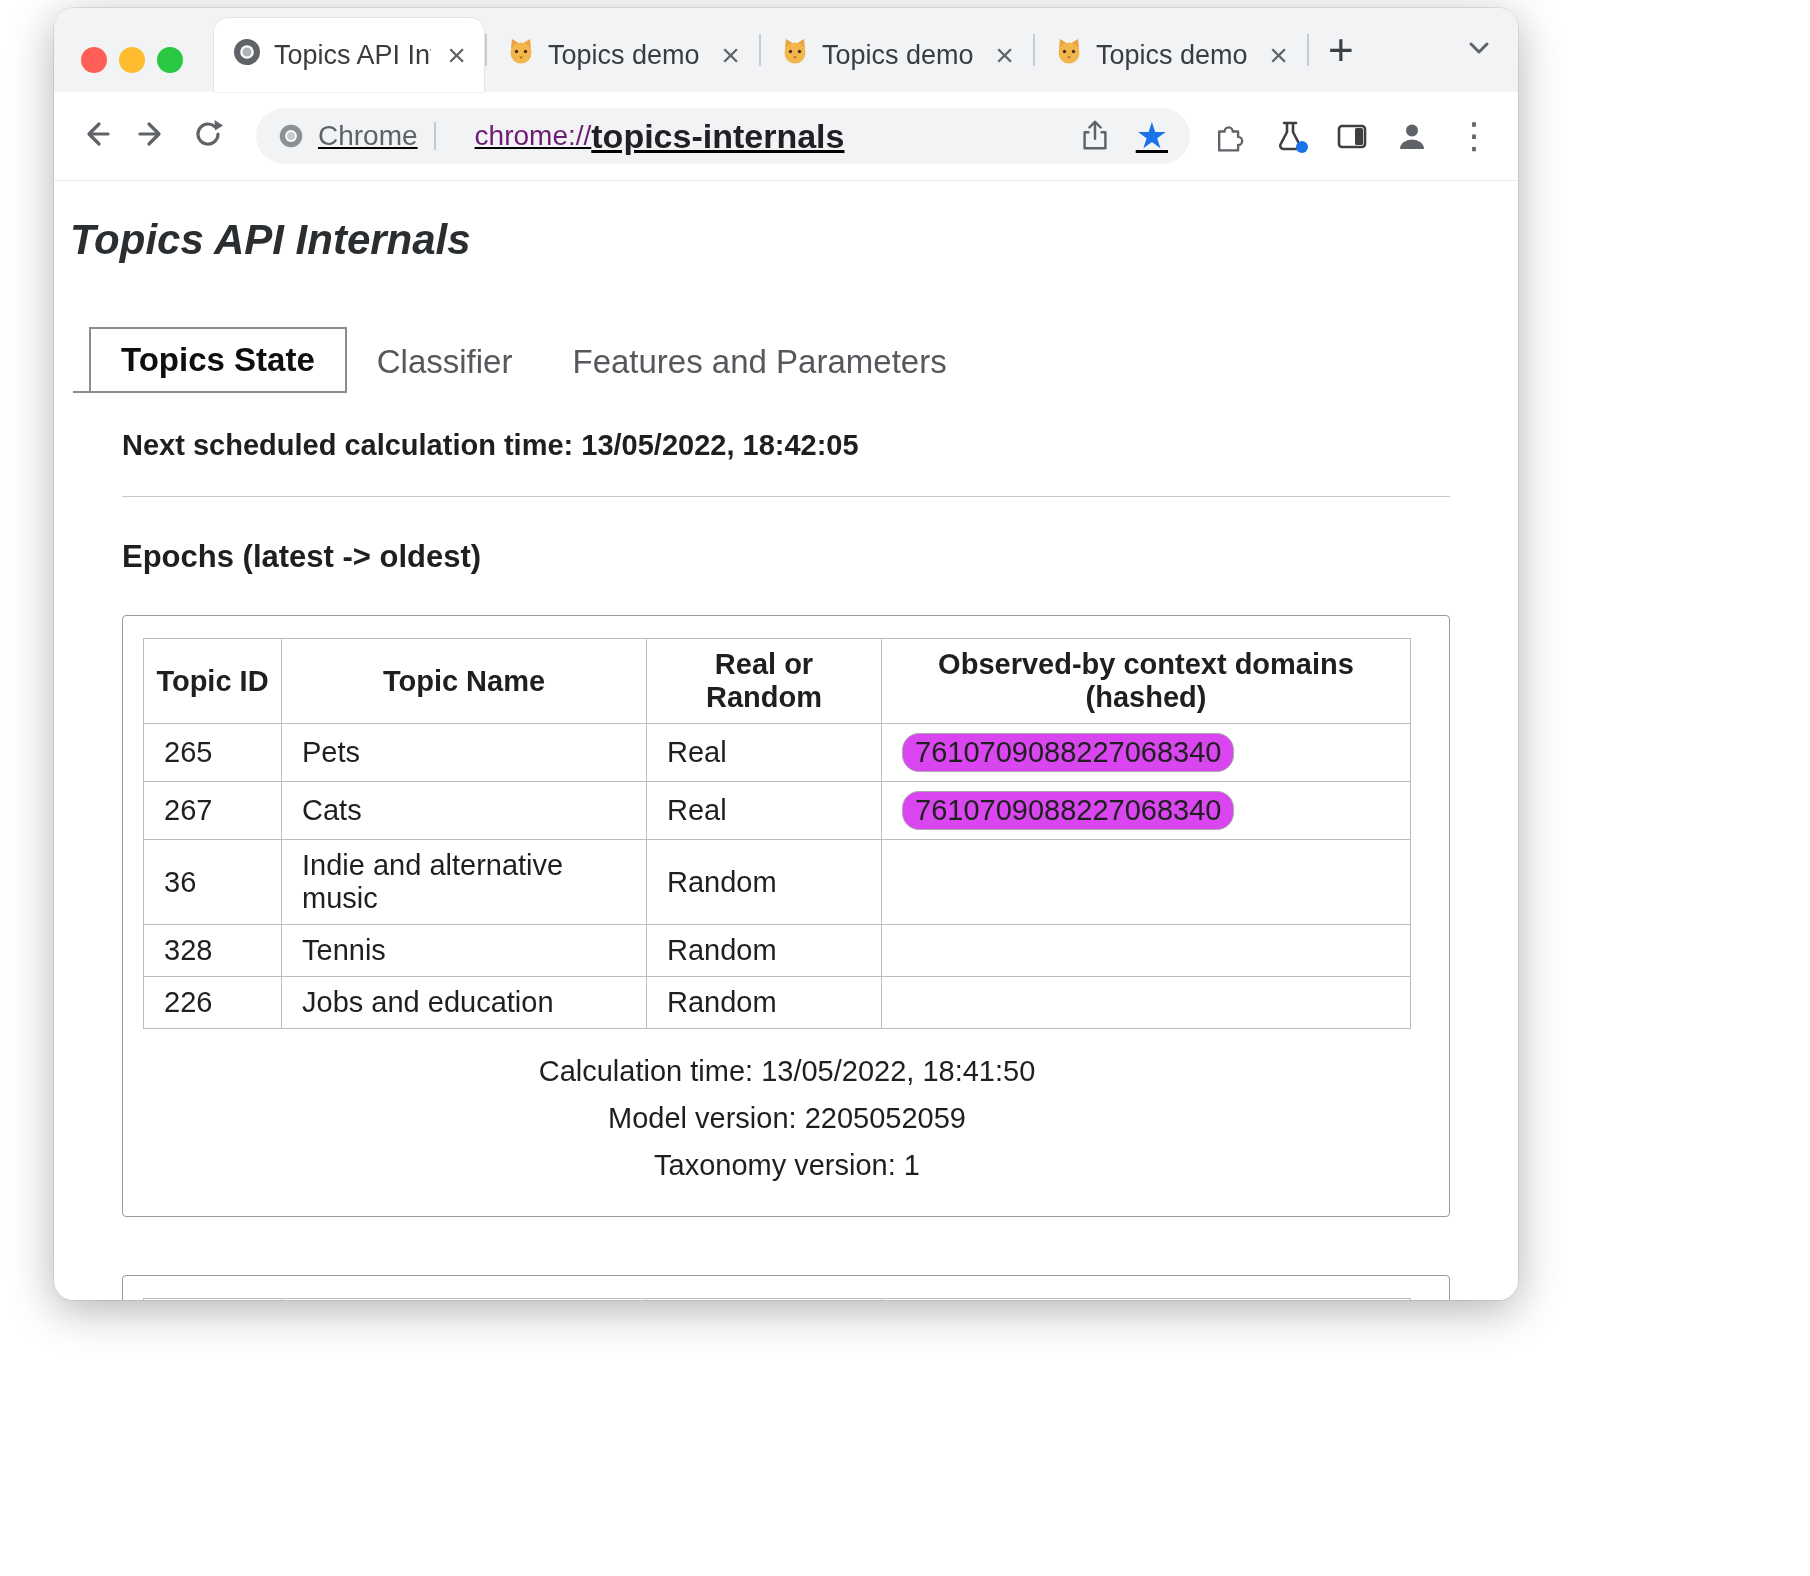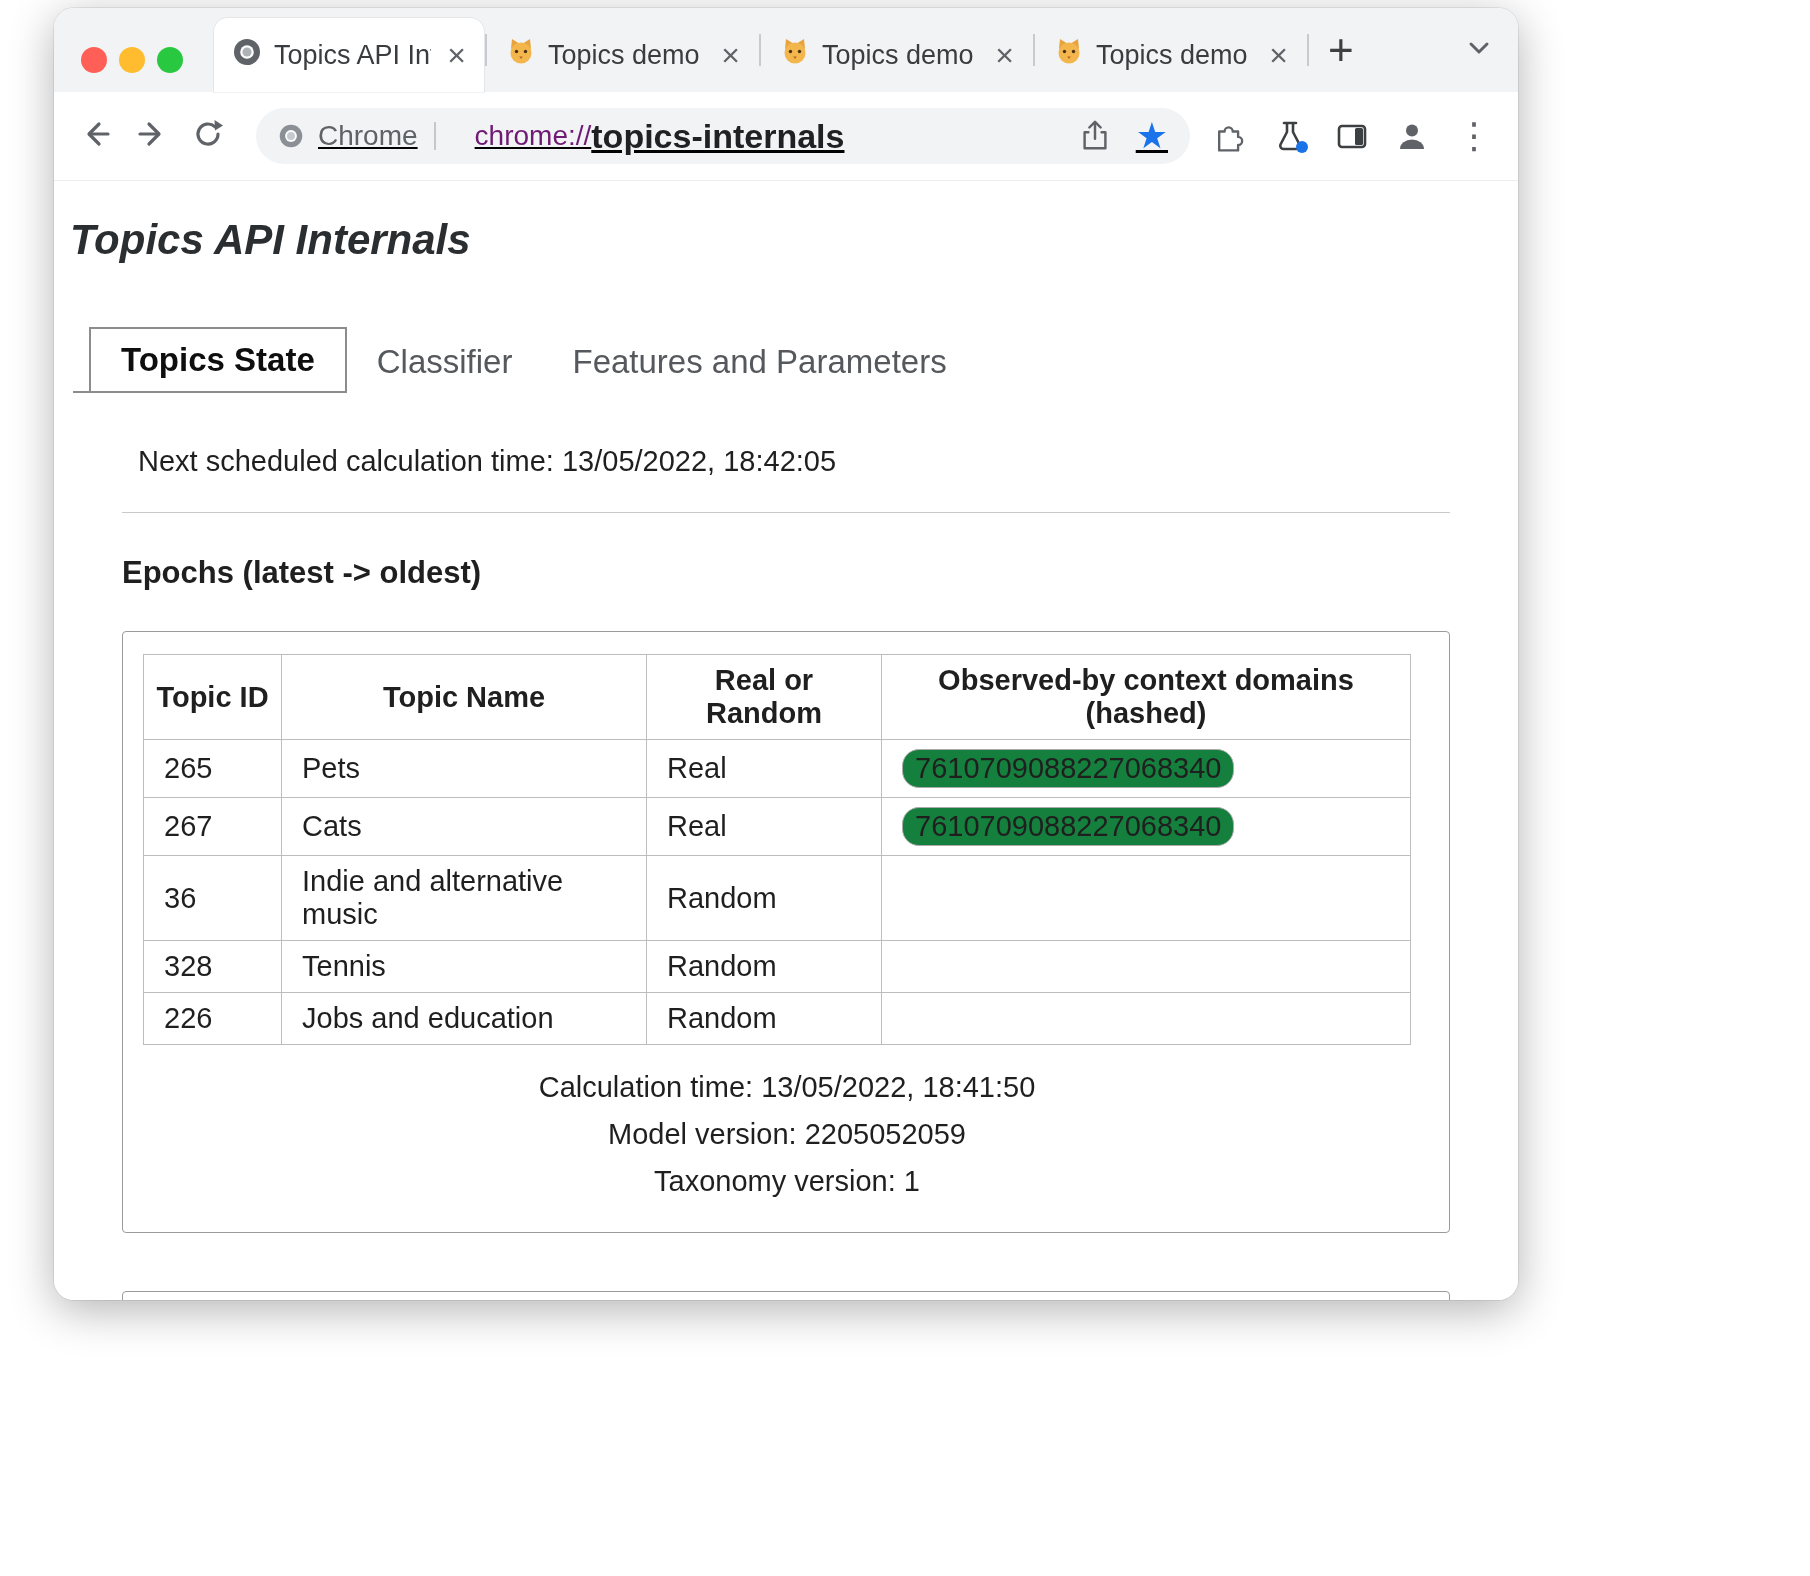--- a/index.html
+++ b/index.html
@@ -87,21 +87,21 @@
   .crtab {
     font-size: 33px; color: #55585C;
     padding: 12px 30px;
   }
   .crtab.active {
     font-weight: 700; color: #0E0E0E;
     border: 2px solid #8C8C8C;
     background: #fff;
   }
   .panel { padding: 36px 52px 0 52px; color: #1F1F1F; }
-  .nextcalc { font-size: 29px; margin: 16px; }
+  .nextcalc { font-size: 29px; margin: 0; font-weight: bold; }
   .panel hr { border: none; border-top: 1px solid #C9C9C9; margin: 34px 0 0 0; }
   h3.epochs-heading { font-size: 31px; font-weight: 700; margin: 42px 0 0 0; color: #1F1F1F; }
   .epochbox {
     border: 1px solid #9B9B9B;
     border-radius: 4px;
     margin-top: 40px;
     padding: 22px 20px 20px 20px;
   }
   .epochbox.second { margin-top: 58px; }
   table.topics {
@@ -120,21 +120,21 @@
     border: 1px solid #BDBDBD;
     text-align: left;
     padding: 9px 10px 9px 20px;
     height: 30px;
   }
   .chip {
     display: inline-block;
     border: 1px solid #ABABAB;
     border-radius: 17px;
     padding: 2px 12px;
-    background: #15803d;
+    background: #d946ef;
   }
   .meta { font-size: 29px; margin: 0 0 14px 2px; text-align: center; }
   .meta.first { margin-top: 26px; }
 </style>
 </head>
 <body>
 
 <div class="window">
 
   <div class="tabstrip">

